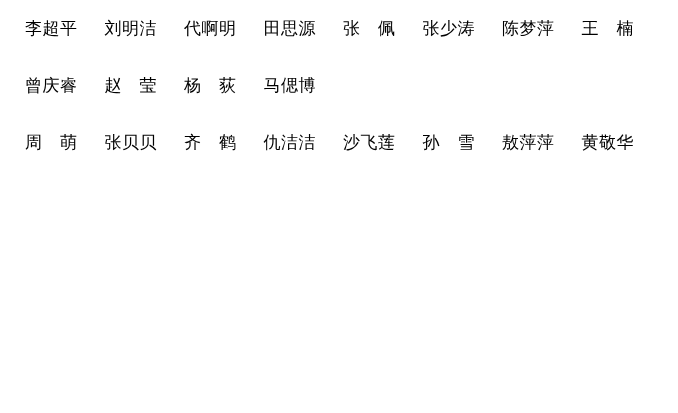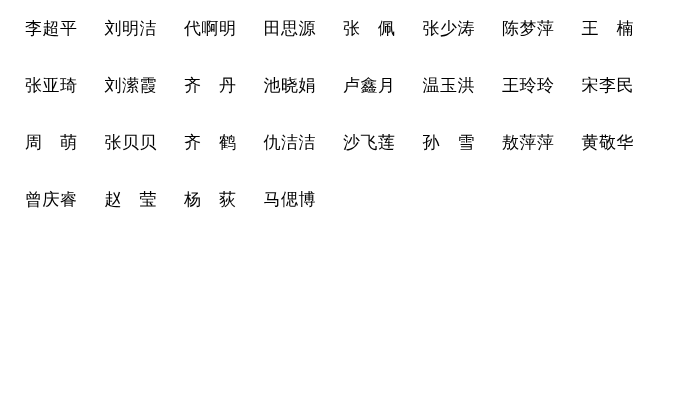--- a/index.html
+++ b/index.html
@@ -44,45 +44,35 @@
     <span class="name-item">李超平</span>
     <span class="name-item">刘明洁</span>
     <span class="name-item">代啊明</span>
     <span class="name-item">田思源</span>
     <span class="name-item">张　佩</span>
     <span class="name-item">张少涛</span>
     <span class="name-item">陈梦萍</span>
     <span class="name-item">王　楠</span>
   </div>
 
-  <div class="name-row">
-    <span class="name-item">张亚琦</span>
-    <span class="name-item">刘潆霞</span>
-    <span class="name-item">齐　丹</span>
-    <span class="name-item">池晓娟</span>
-    <span class="name-item">卢鑫月</span>
-    <span class="name-item">温玉洪</span>
-    <span class="name-item">王玲玲</span>
-    <span class="name-item">宋李民</span>
-  </div>
 
 
 
+
+  <div class="name-row">
+    <span class="name-item">曾庆睿</span>
+    <span class="name-item">赵　莹</span>
+    <span class="name-item">杨　荻</span>
+    <span class="name-item">马偲博</span>
+  </div>
 
   <div class="name-row">
     <span class="name-item">周　萌</span>
     <span class="name-item">张贝贝</span>
     <span class="name-item">齐　鹤</span>
     <span class="name-item">仇洁洁</span>
     <span class="name-item">沙飞莲</span>
     <span class="name-item">孙　雪</span>
     <span class="name-item">敖萍萍</span>
     <span class="name-item">黄敬华</span>
   </div>
 
-  <div class="name-row">
-    <span class="name-item">曾庆睿</span>
-    <span class="name-item">赵　莹</span>
-    <span class="name-item">杨　荻</span>
-    <span class="name-item">马偲博</span>
-  </div>
-
 </div>
 
 </body></html>

